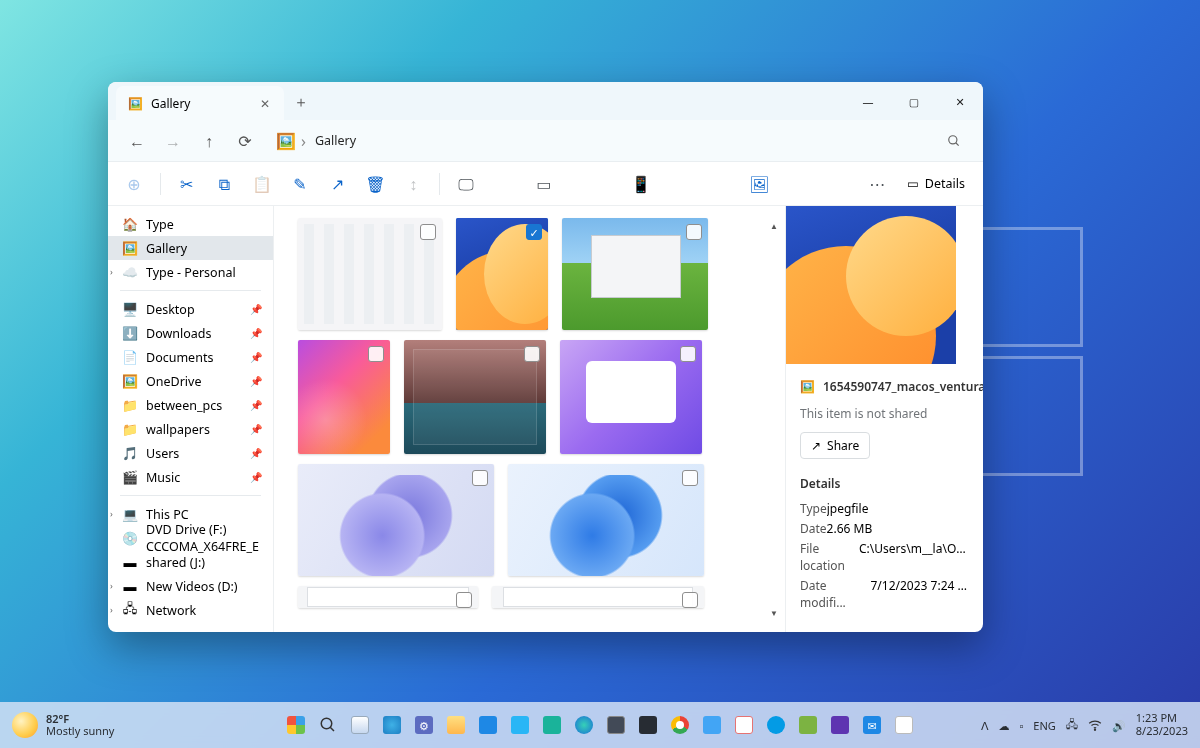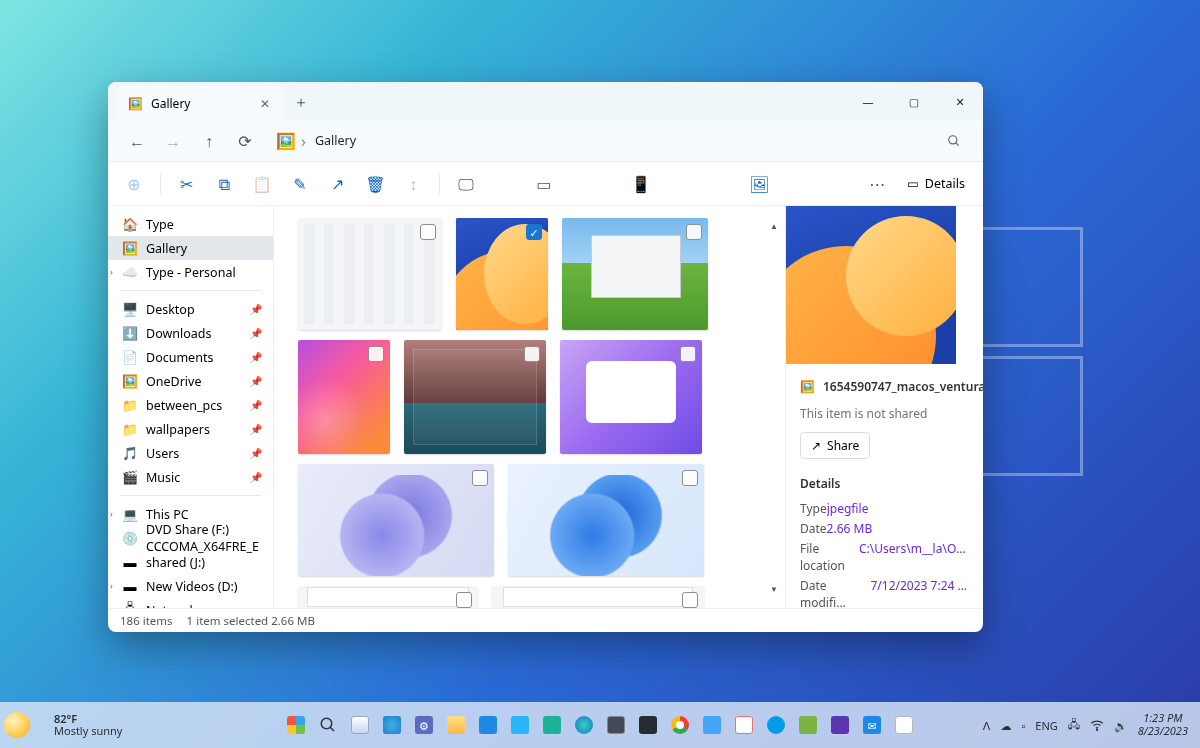--- a/index.html
+++ b/index.html
@@ -71,21 +71,21 @@
   .preview { width:198px; border-left:1px solid #eceff1; padding:0 14px 10px; font-size:12px; color:#333; overflow:auto;}
   .preview-img { width:170px; height:158px; margin:0 -14px 14px; background:linear-gradient(160deg,#2a55c9 0%,#1b3fa8 55%); position:relative; overflow:hidden;}
   .petal1{position:absolute;width:180px;height:180px;border-radius:50%;background:linear-gradient(135deg,#ffb64a,#ff8a2a);top:40px;left:-30px;}
   .petal2{position:absolute;width:120px;height:120px;border-radius:50%;background:linear-gradient(135deg,#ffd98a,#ffae3c);top:10px;left:60px;}
   .file-row{display:flex;align-items:center;gap:8px;font-weight:600;margin-bottom:10px;}
   .muted{color:#707478;margin:4px 0 10px;}
   .btn-sm{display:inline-flex;align-items:center;gap:6px;border:1px solid #d9dde0;border-radius:4px;padding:4px 10px;font-size:12px;background:#fff;}
   .dhead{font-weight:600;margin:16px 0 8px;}
   .dline{display:flex;justify-content:flex-start;margin:3px 0;color:#444;}
   .dline .k{color:#555;}
-  .dline .v{color:#6d28d9;text-align:right;max-width:110px;white-space:nowrap;overflow:hidden;text-overflow:ellipsis;}
+  .dline .v{color:#000000;text-align:right;max-width:110px;white-space:nowrap;overflow:hidden;text-overflow:ellipsis;}
 
   
   .status { height:24px; border-top:1px solid #eceff1; display:flex; align-items:center; gap:14px; padding:0 12px; font-size:11.5px; color:#555;}
 
   
   .tc{width:100%;height:100%;}
   .tc.fe { background:#f5f5f7; position:relative;}
   .tc.fe::before{content:"";position:absolute;inset:6px;background:repeating-linear-gradient(90deg,#eceff2 0 10px,transparent 10px 20px);}
   .tc.macos{background:linear-gradient(160deg,#2a55c9 0%,#1b3fa8 55%);position:relative;overflow:hidden;}
   .tc.macos .p1{position:absolute;width:140%;height:140%;border-radius:50%;background:linear-gradient(135deg,#ffb64a,#ff8a2a);top:30%;left:-20%;}
@@ -100,27 +100,27 @@
   .tc.icons::after{content:"";position:absolute;left:18%;top:18%;width:64%;height:55%;background:#fff;border-radius:6px;}
   .tc.bloom-p{background:linear-gradient(120deg,#e9ecf9,#d4daf3);position:relative;}
   .tc.bloom-p::after{content:"";position:absolute;left:15%;top:10%;width:70%;height:90%;background:radial-gradient(circle at 40% 60%,#8a88e8,#b6b3f3 40%,transparent 42%),radial-gradient(circle at 60% 40%,#7a78de,#a7a4ee 40%,transparent 42%);}
   .tc.bloom-b{background:linear-gradient(120deg,#eaf2fd,#d6e6fb);position:relative;}
   .tc.bloom-b::after{content:"";position:absolute;left:15%;top:10%;width:70%;height:90%;background:radial-gradient(circle at 40% 60%,#2f7be6,#6aa8f3 40%,transparent 42%),radial-gradient(circle at 60% 40%,#1e66d6,#559cf0 40%,transparent 42%);}
   .tc.ss{background:#f4f5f7;}
   .tc.ss::before{content:"";position:absolute;inset:6% 5%;border:1px solid #dcdfe3;background:#fff;}
 
   
   .taskbar{position:absolute;left:0;right:0;bottom:0;height:46px;background:rgba(210,225,245,.85);backdrop-filter:blur(6px);display:flex;align-items:center;}
-  .weather{display:flex;align-items:center;gap:24px;padding:0 4px;font-size:11px;line-height:1.1;color:#2a2e33;}
+  .weather{display:flex;align-items:center;gap:8px;padding:0 12px;font-size:11px;line-height:1.1;color:#2a2e33;}
   .wicon{width:26px;height:26px;border-radius:50%;background:radial-gradient(circle at 35% 35%,#fff3c2,#ffcc4a 60%,#ff9a2a);}
   .center-icons{position:absolute;left:50%;transform:translateX(-50%);display:flex;gap:4px;}
   .ticon{width:28px;height:28px;border-radius:4px;display:flex;align-items:center;justify-content:center;}
   .ticon .sq{width:18px;height:18px;border-radius:3px;}
   .tray{margin-left:auto;display:flex;align-items:center;gap:10px;padding:0 12px;font-size:11px;color:#2a2e33;}
-  .tray .stack{text-align:center;line-height:1.15;font-style:italic;}
+  .tray .stack{text-align:left;line-height:1.15;}
   .tray svg{display:block;}
 </style>
 </head>
 <body>
 
 <div class="logo-bg">
   <div class="logo-box"></div><div class="logo-box"></div><br>
   <div class="logo-box"></div><div class="logo-box"></div>
 </div>
 
@@ -242,21 +242,21 @@
         </div>
       <div class="sdiv"></div>
       <div id="side-drives">
           <div class="srow">
             <span class="exp">›</span>
             <span class="ico">💻</span>
             <span>This PC</span>
           </div>
           <div class="srow">
             <span class="ico">💿</span>
-            <span>DVD Share (F:) CCCOMA_X64FRE_E</span>
+            <span>DVD Drive (F:) CCCOMA_X64FRE_E</span>
           </div>
           <div class="srow">
             <span class="ico">▬</span>
             <span>shared (J:)</span>
           </div>
           <div class="srow">
             <span class="exp">›</span>
             <span class="ico">▬</span>
             <span>New Videos (D:)</span>
           </div>
@@ -359,24 +359,20 @@
               <span class="k">Date modifi...</span>
               <span class="v">7/12/2023 7:24 AM</span>
             </div>
           </div>
         
         
       </div>
     </div>
   </div>
 
-  <div class="status">
-    <span>186 items</span>
-    <span>1 item selected  2.66 MB</span>
-  </div>
 </div>
 
 <div class="taskbar">
   <div class="weather">
     <div class="wicon"></div>
     <div>
         <div style="font-weight:600">82°F</div>
         <div>Mostly sunny</div>
       </div>
   </div>

